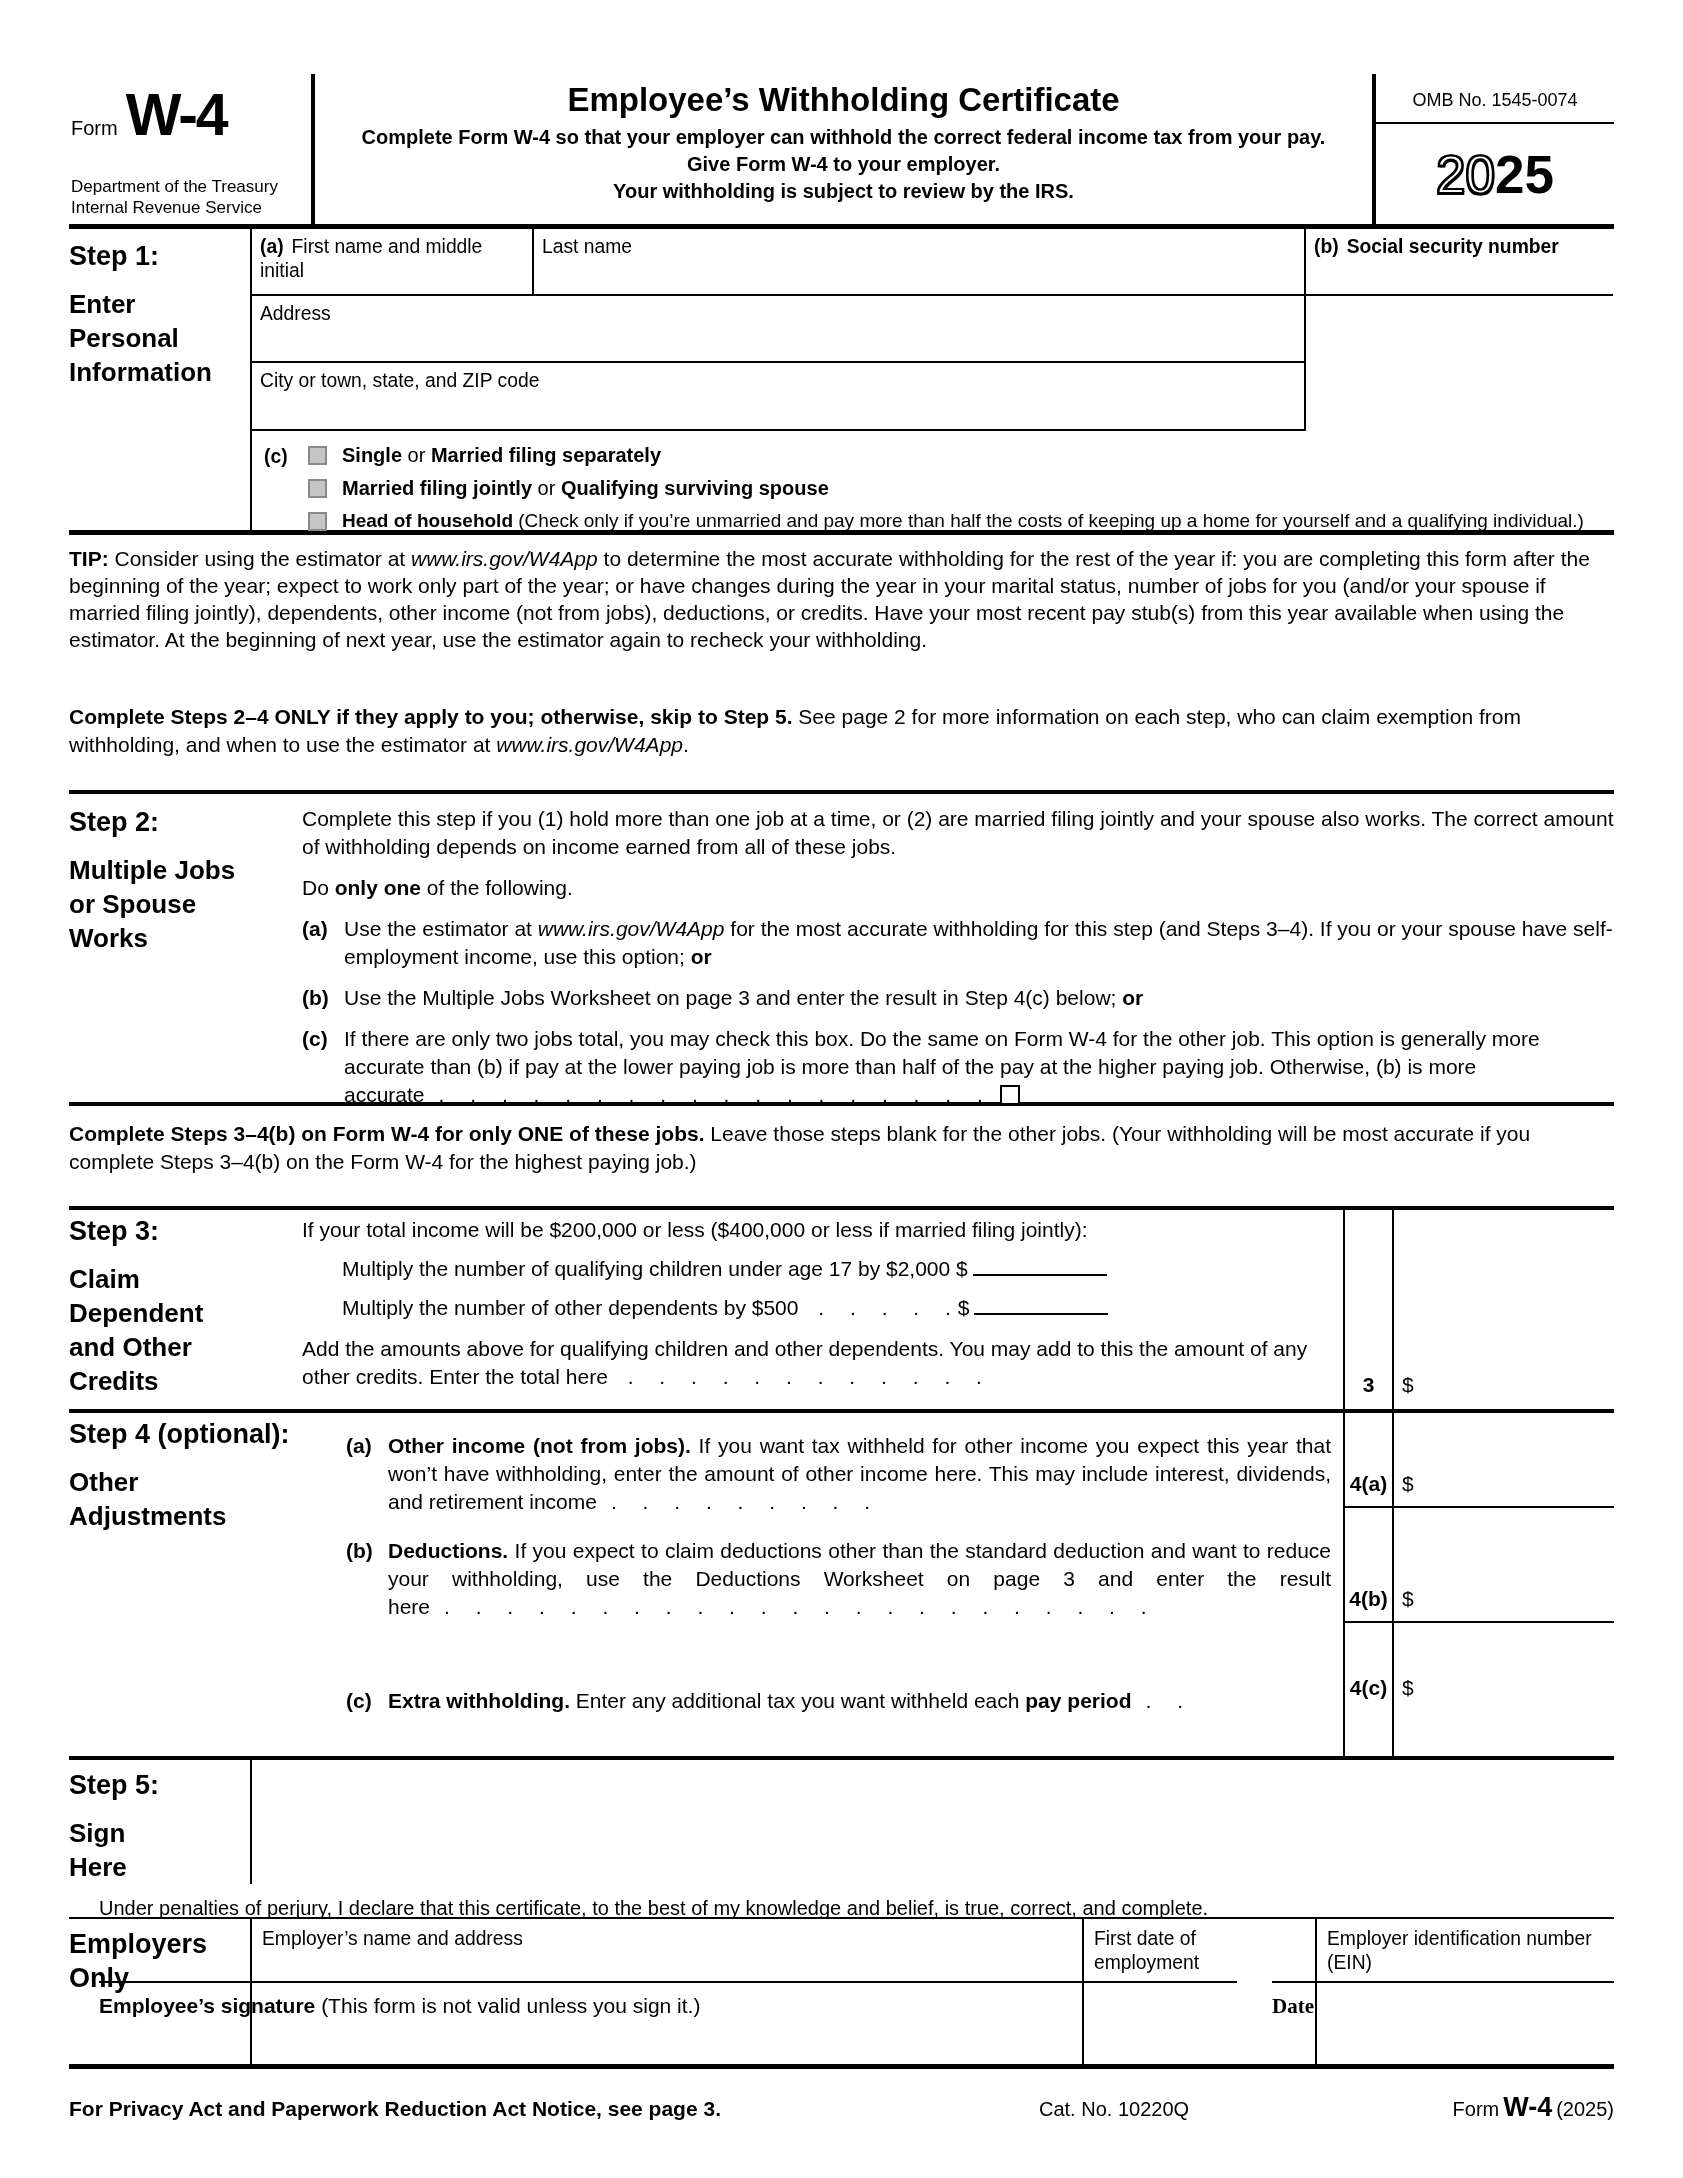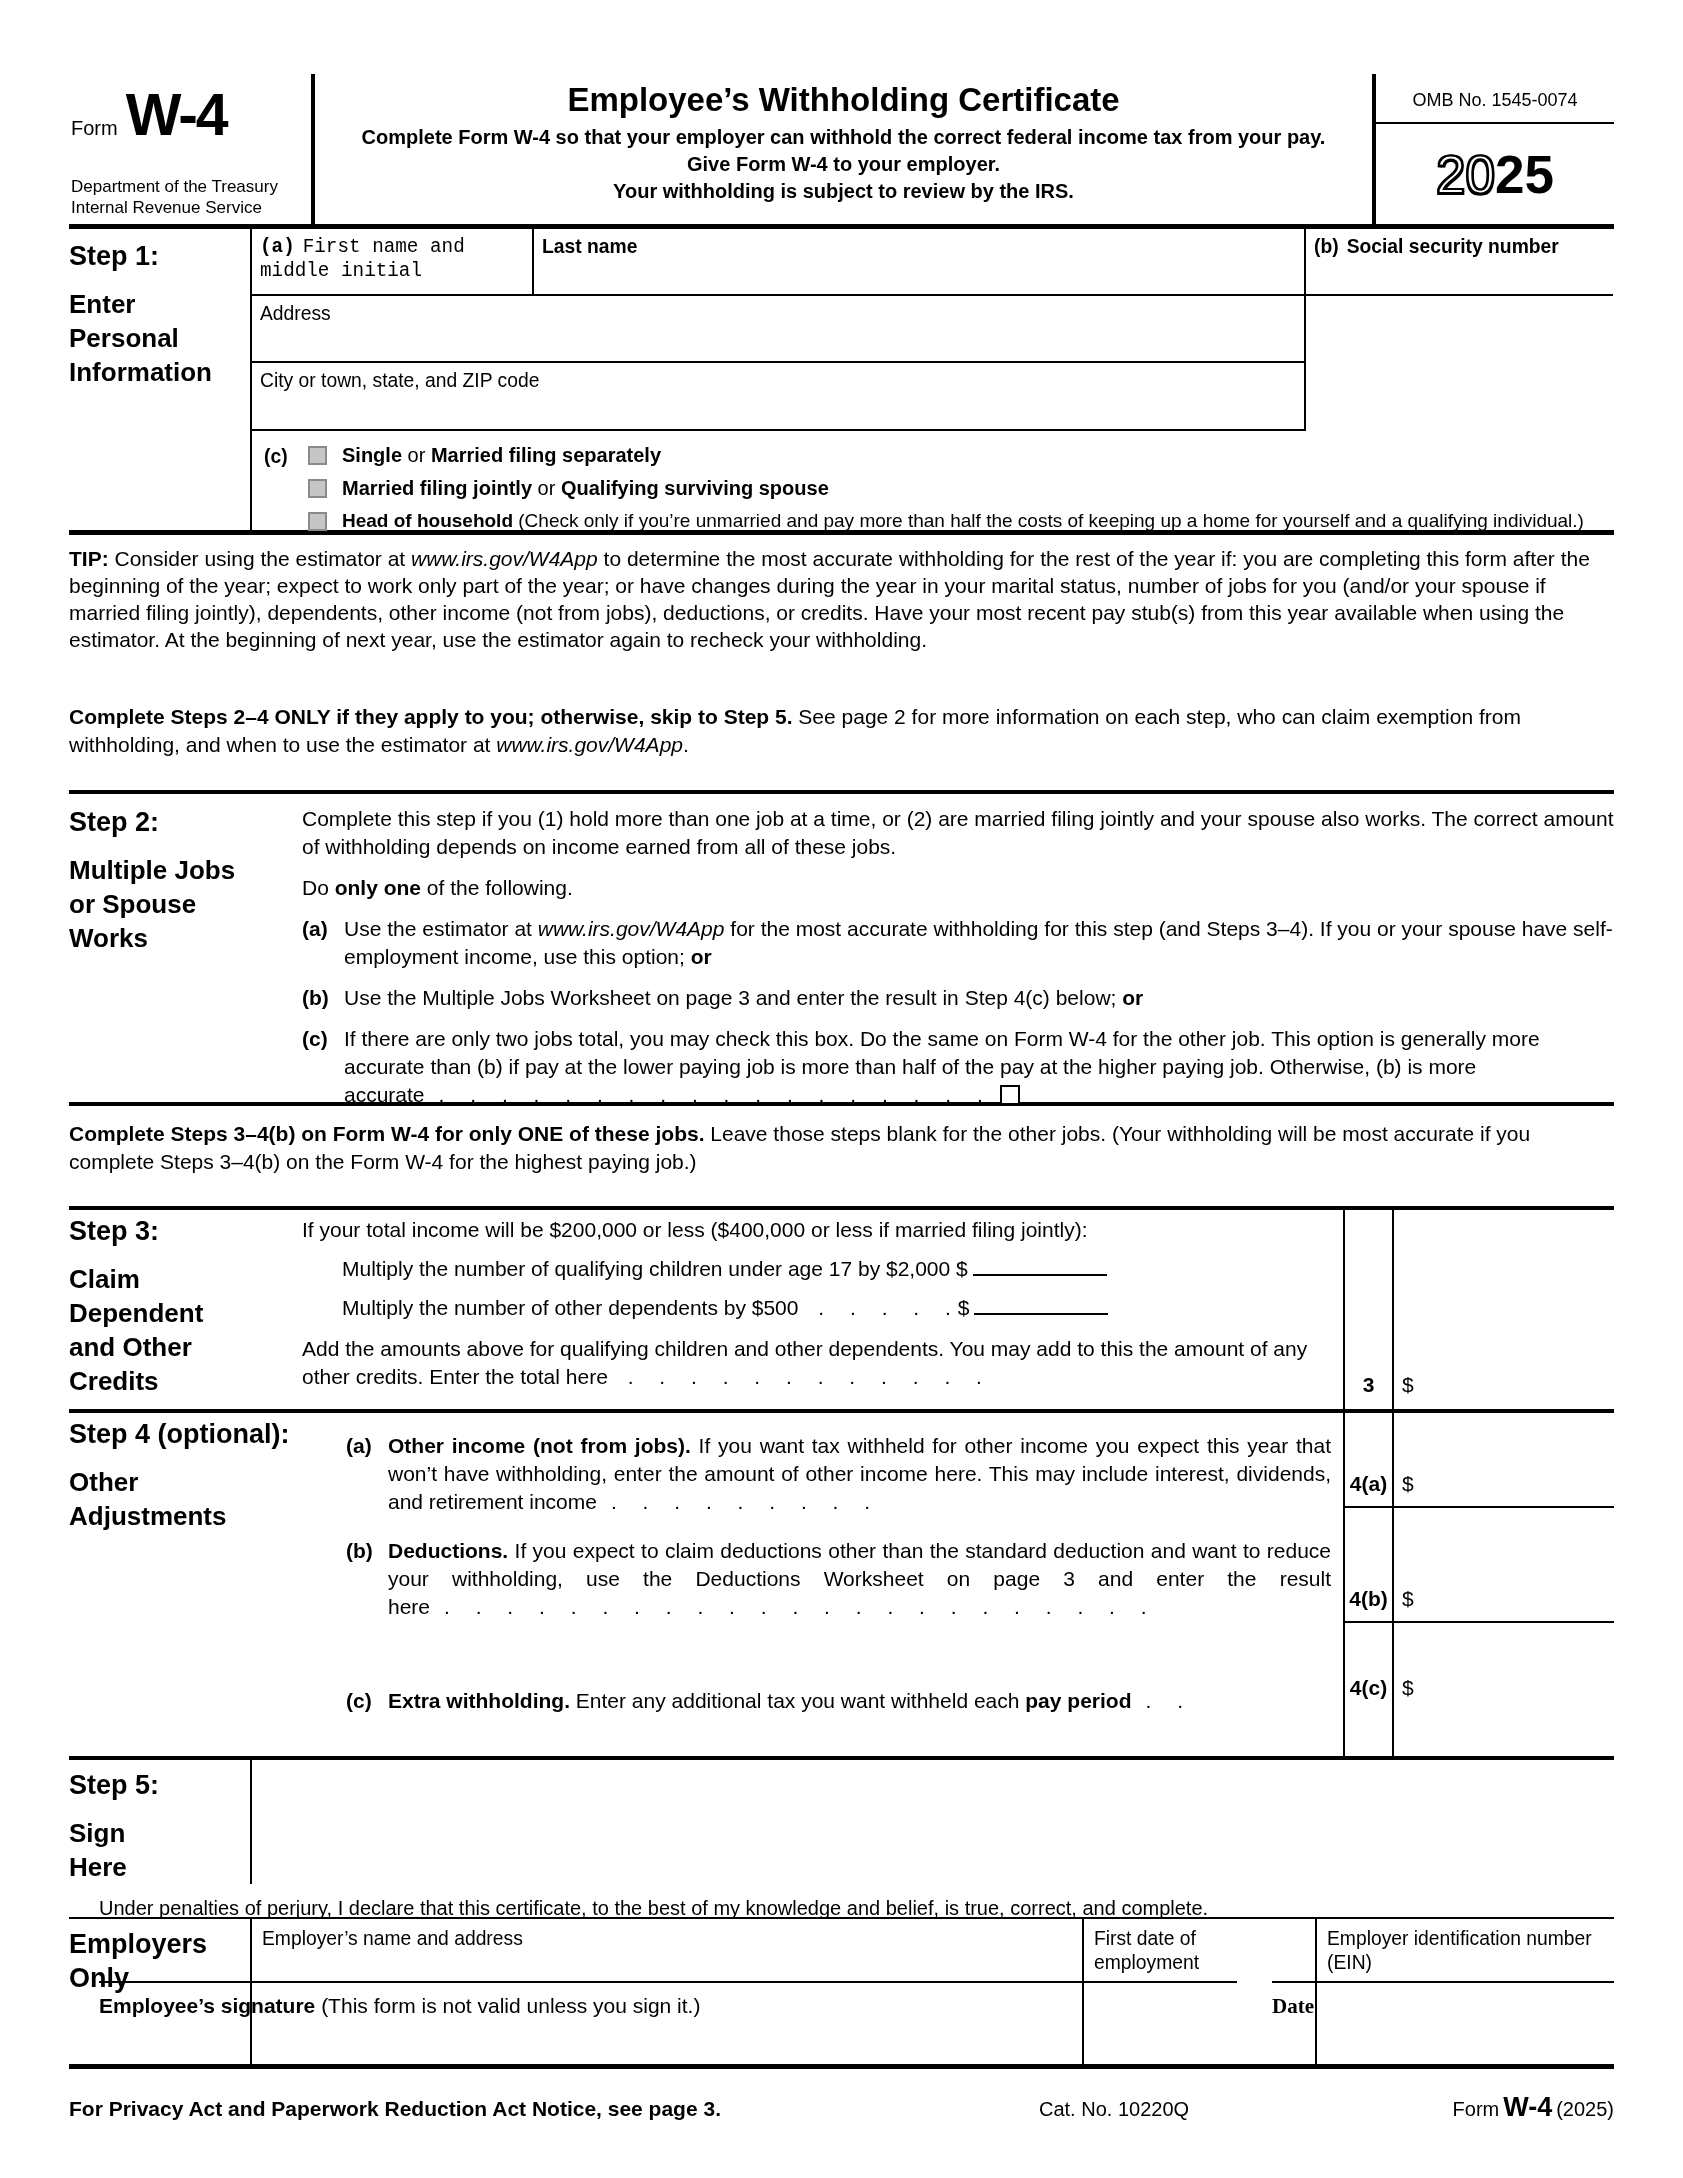--- a/index.html
+++ b/index.html
@@ -32,22 +32,22 @@
             text-shadow: -1.5px -1.5px 0 #000, 1.5px -1.5px 0 #000, -1.5px 1.5px 0 #000, 1.5px 1.5px 0 #000; }
   .year-b { font-weight: bold; }
 
   
   .step1 { display: grid; grid-template-columns: 183px 282px 772px 307px; grid-template-rows: 67px 67px 68px 99px; border-bottom: 5px solid #000; }
   .sec-title { font-size: 27px; font-weight: bold; line-height: 34px; }
   .sec-sub { font-size: 26px; font-weight: bold; line-height: 34px; margin-top: 14px; }
   .s1-label { grid-column: 1; grid-row: 1/5; border-right: 2.5px solid #000; padding: 10px 8px 0 0; }
   .cell { padding: 6px 8px; font-size: 19.3px; line-height: 24px; }
   .tag { font-weight: bold; margin-right: 8px; }
-  .s1-first { grid-column: 2; grid-row: 1; border-right: 2.5px solid #000; border-bottom: 2.5px solid #000; font-family: Liberation Mono, monospace; }
-  .s1-last  { grid-column: 3; grid-row: 1; border-right: 2.5px solid #000; border-bottom: 2.5px solid #000; font-weight: bold; }
+  .s1-first { grid-column: 2; grid-row: 1; border-right: 2.5px solid #000; border-bottom: 2.5px solid #000; }
+  .s1-last  { grid-column: 3; grid-row: 1; border-right: 2.5px solid #000; border-bottom: 2.5px solid #000; }
   .s1-ssn   { grid-column: 4; grid-row: 1; border-bottom: 2.5px solid #000; font-weight: bold; }
   .s1-address { grid-column: 2/4; grid-row: 2; border-right: 2.5px solid #000; border-bottom: 2.5px solid #000; }
   .s1-note { grid-column: 4; grid-row: 2/4; border-bottom: 2.5px solid #000; font-size: 18px; line-height: 23px; padding: 6px 2px 0 8px; }
   .s1-city { grid-column: 2/4; grid-row: 3; border-right: 2.5px solid #000; border-bottom: 2.5px solid #000; }
   .s1-crow { grid-column: 2/5; grid-row: 4; display: flex; padding: 12px 0 0 12px; }
   .c-tag { width: 44px; font-weight: bold; font-size: 19.3px; flex: none; }
   .opt { display: flex; align-items: center; margin-bottom: 9px; font-size: 20px; line-height: 24px; }
   .cb-gray { width: 19px; height: 19px; background: #c6c6c6; border: 2px solid #8a8a8a; margin-right: 15px; flex: none; }
   .opt3 { font-size: 19px; }
 

